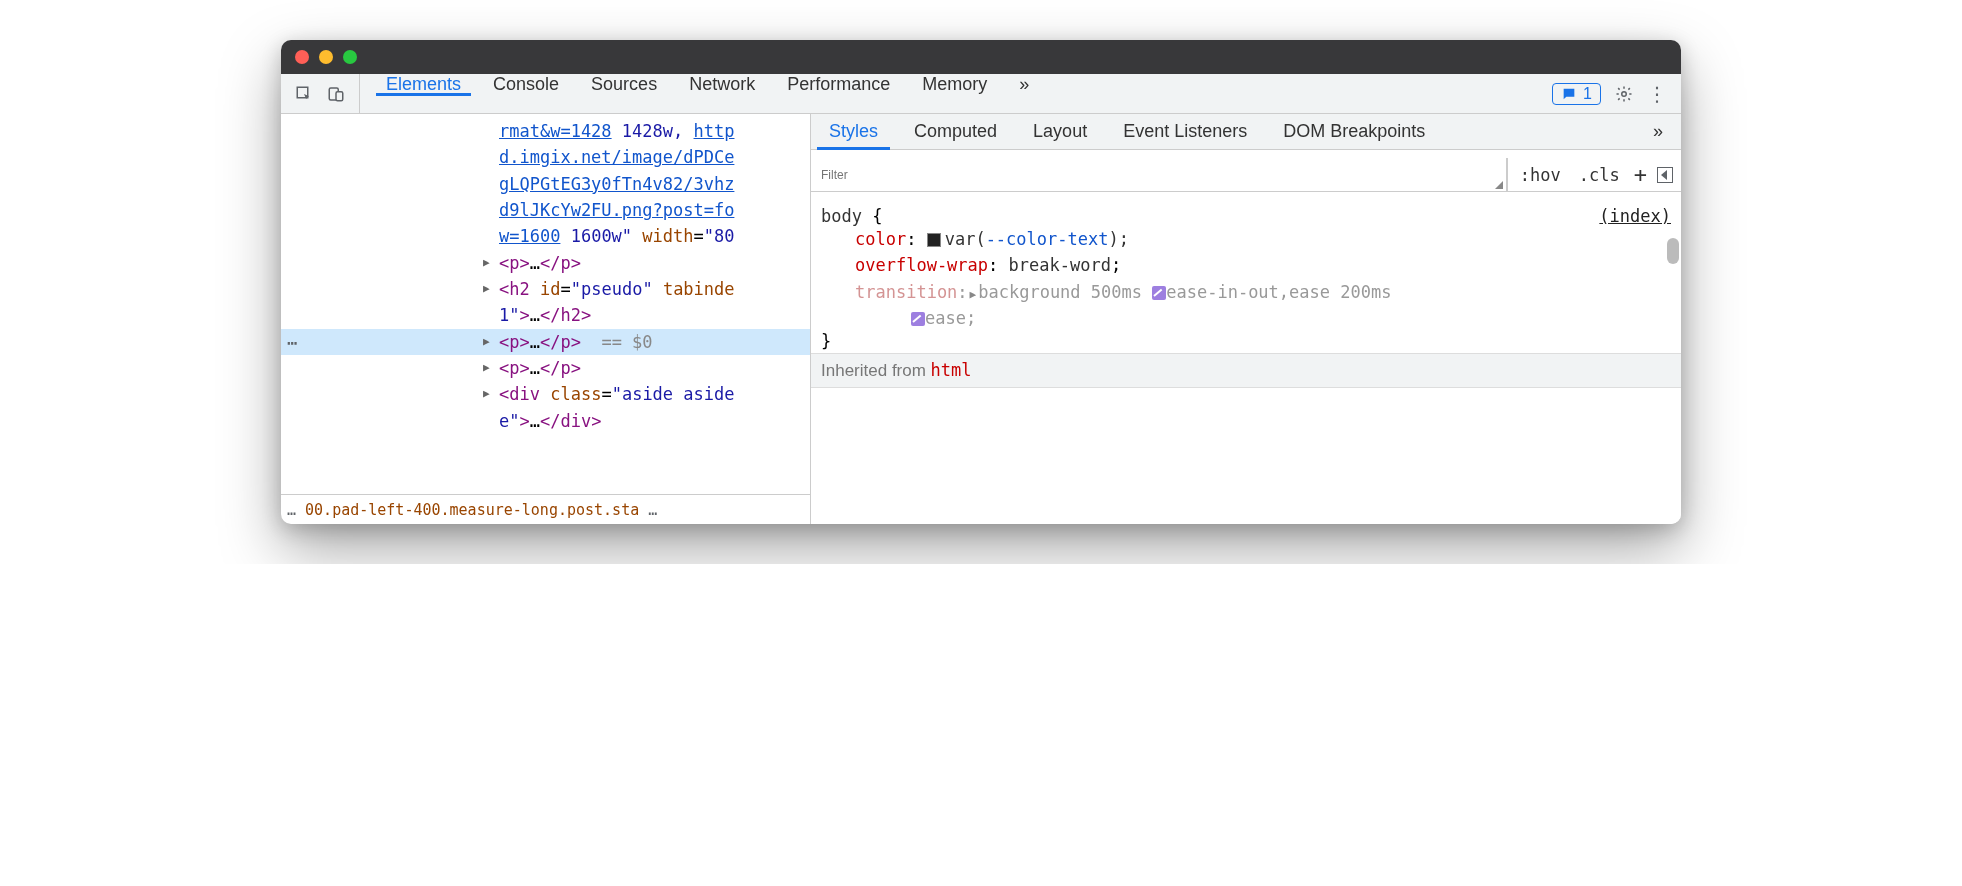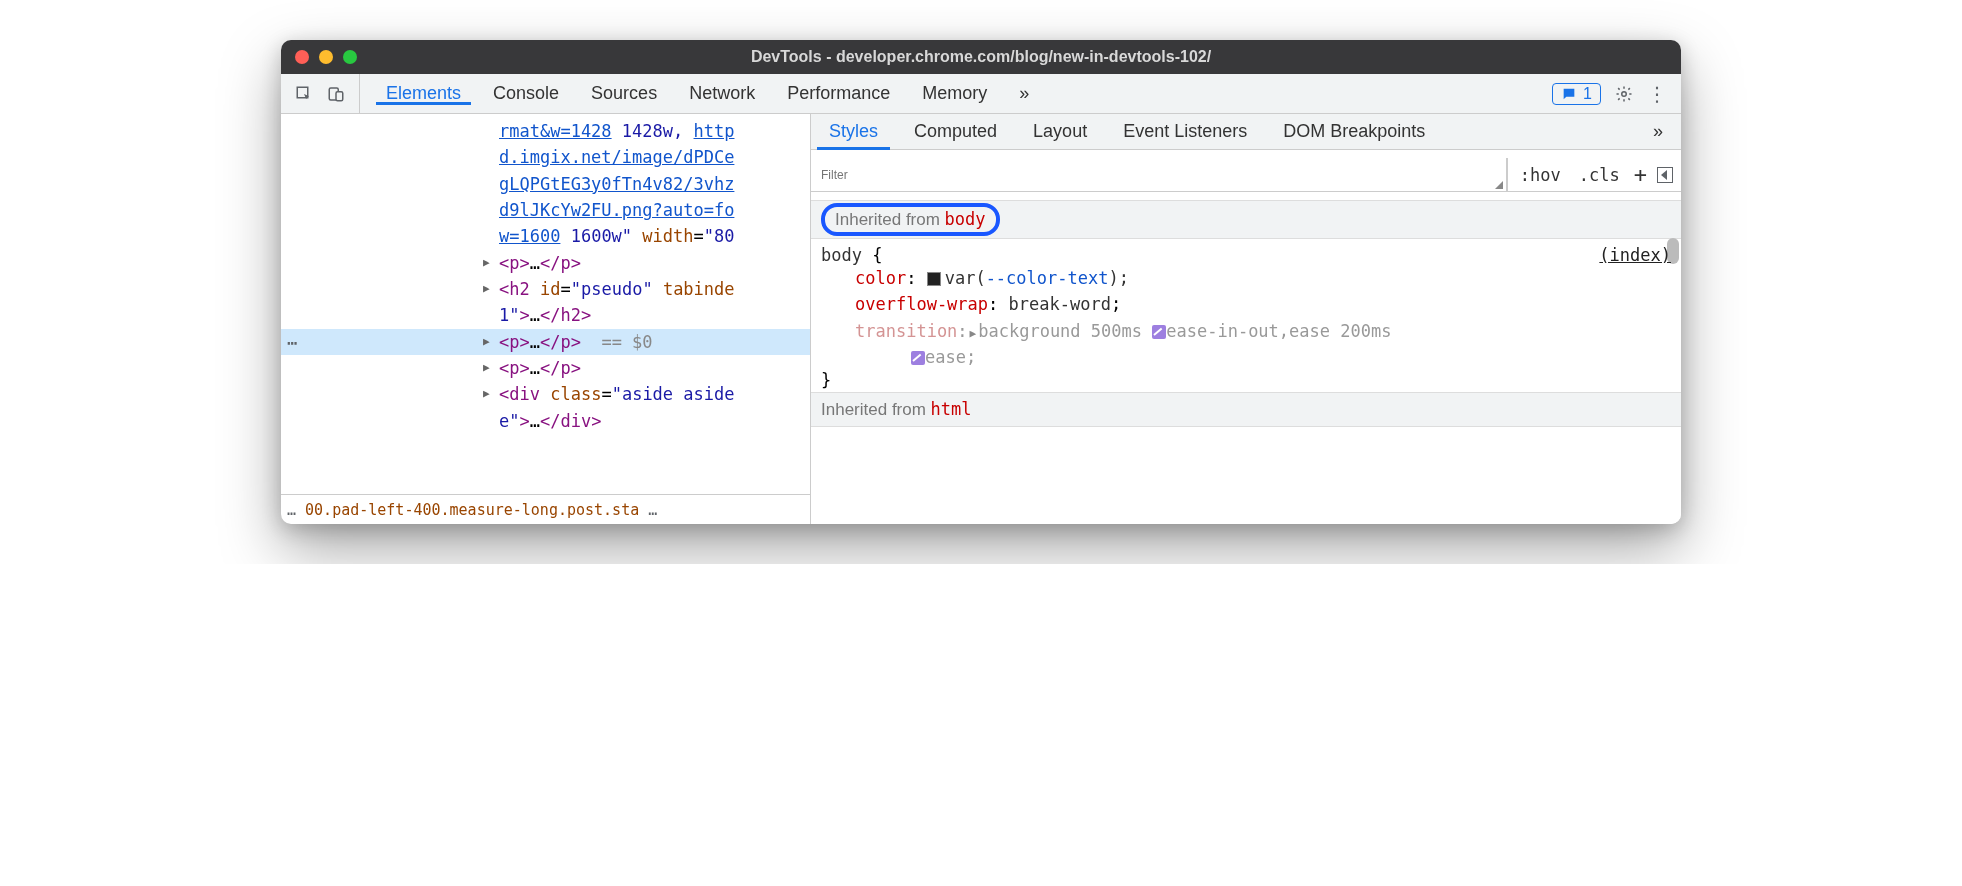--- a/index.html
+++ b/index.html
@@ -50,21 +50,21 @@
     font-size: 18px;
     color: #5f6368;
   }
   .toolbar .left-icons {
     display: flex; align-items: center; gap: 14px;
     padding: 0 14px;
     border-right: 1px solid #ccc;
   }
   .toolbar .tabs {
     display: flex;
-    align-items: center;
+    align-items: flex-start;
     flex: 1;
     padding-left: 10px;
     gap: 0;
   }
   .toolbar .tab {
     display: flex; align-items: center;
     padding: 0 16px;
     cursor: pointer;
     color: #333;
     position: relative;
@@ -282,21 +282,20 @@
 <body>
 
 <div class="window">
 
   <div class="titlebar">
     <div class="traffic">
       <div class="dot red"></div>
       <div class="dot yellow"></div>
       <div class="dot green"></div>
     </div>
-    <div class="title">DevTools - developer.chrome.com/blog/new-in-devtools-102/</div>
   </div>
 
   <div class="toolbar">
     <div class="left-icons">
       <svg class="icon-svg" viewBox="0 0 24 24">
           <path d="M3 3h14v14H3z" fill="none" stroke="#5f6368" stroke-width="2"></path>
           <path d="M12 12l7 3-3 1-1 3-3-7z"></path>
         </svg>
       <svg class="icon-svg" viewBox="0 0 24 24">
           <rect x="3" y="4" width="12" height="16" rx="2" fill="none" stroke="#5f6368" stroke-width="2"></rect>
@@ -329,21 +328,21 @@
 
   <div class="panels">
 
     <div class="elements">
       <div class="dom">
         <div class="dom-row">
           <span class="link">rmat&amp;w=1428</span> <span class="num">1428w</span><span class="attr-val">,</span> <span class="link">http</span>
         </div>
         <div class="dom-row"><span class="link">d.imgix.net/image/dPDCe</span></div>
         <div class="dom-row"><span class="link">gLQPGtEG3y0fTn4v82/3vhz</span></div>
-        <div class="dom-row"><span class="link">d9lJKcYw2FU.png?auto=fo</span></div>
+        <div class="dom-row"><span class="link">d9lJKcYw2FU.png?post=fo</span></div>
         <div class="dom-row">
           <span class="link">w=1600</span> <span class="num">1600w</span><span class="attr-val">"</span> <span class="attr-name">width</span><span>=</span><span class="attr-val">"</span><span class="attr-val">80</span>
         </div>
         <div class="dom-row">
           <span class="caret">▶</span>
           <span class="tag">&lt;p&gt;</span><span>…</span><span class="tag">&lt;/p&gt;</span>
         </div>
         <div class="dom-row">
           <span class="caret">▶</span>
           <span class="tag">&lt;<span>h2</span></span> <span class="attr-name">id</span>=<span class="attr-val">"<span>pseudo</span>"</span> <span class="attr-name">tabinde</span>
@@ -392,25 +391,20 @@
         </div>
         <div class="filter-ctrls">
           <span class="pill"> :hov</span>
           <span class="pill">.cls</span>
           <span class="plus">+</span>
           <span class="rect"></span>
         </div>
       </div>
       <div class="styles-body">
         <div class="scrollbar-dot"></div>
-        <div class="inherit-row">
-          <span class="inherit-highlight">
-            <span>Inherited from </span><span class="inherit-sel">body</span>
-          </span>
-        </div>
         <div class="rule">
           <span class="src">(index)</span>
           <span class="selector">body</span> {
           <div class="decls">
             <div class="row">
               <span class="prop">color</span>: 
               <span class="swatch dark"></span><span class="val">var(</span><span class="cssvar">--color-text</span><span class="val">);</span>
             </div>
             <div class="row">
               <span class="prop">overflow-wrap</span>: <span class="val">break-word</span>;

